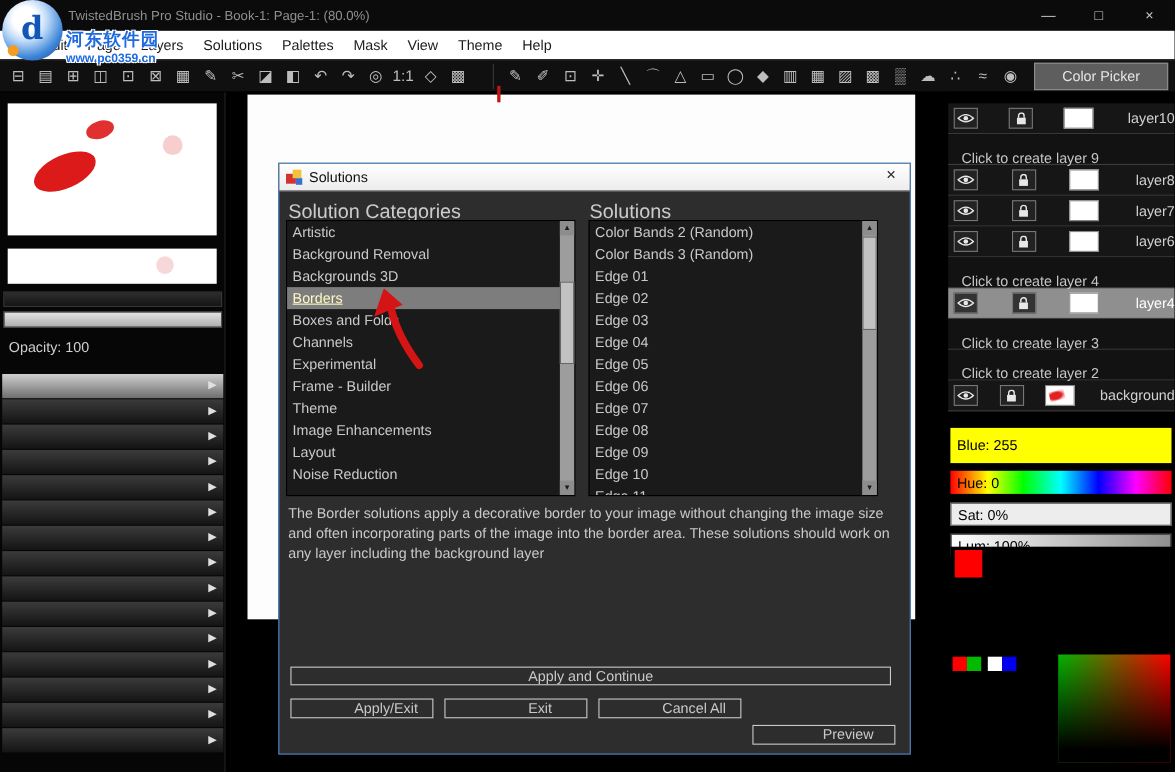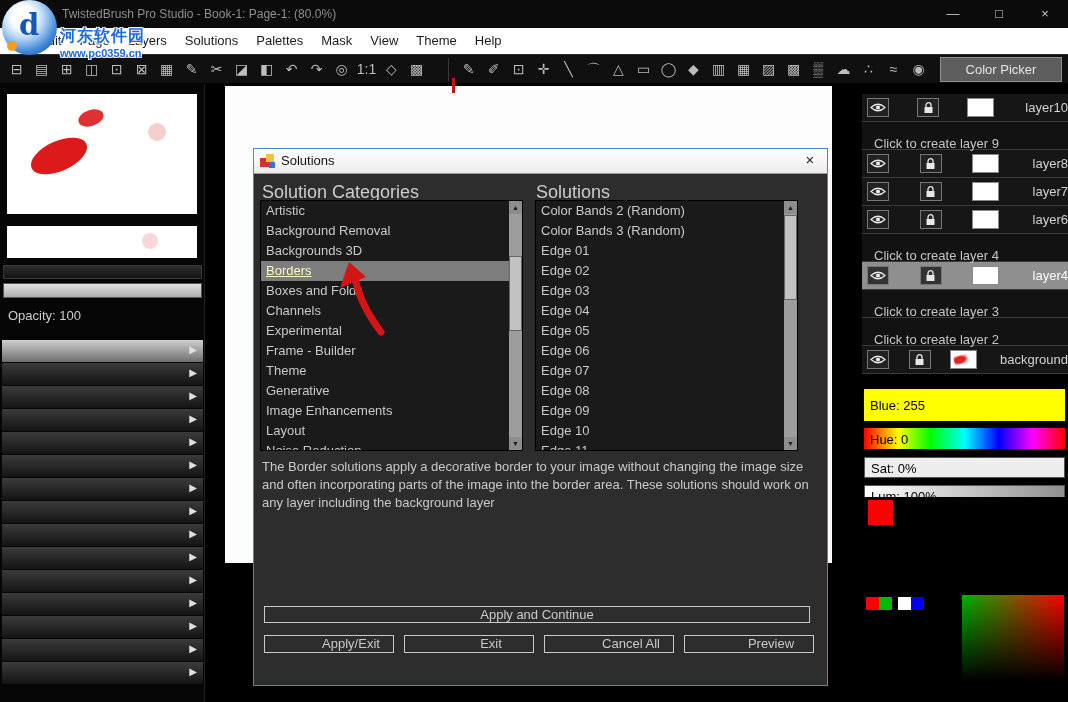--- a/index.html
+++ b/index.html
@@ -92,21 +92,21 @@
 .sb-down{bottom:0;}
 .sb-thumb{position:absolute;left:0;width:13px;background:#c2c2c2;border:1px solid #666;}
 #cat-thumb{top:55px;height:75px;}
 #sol-thumb{top:14px;height:85px;}
 .dlg-desc{position:absolute;left:8px;top:309px;width:558px;color:#c9c9c9;font-size:13px;line-height:1.4;}
 .btn-wide{position:absolute;left:10px;top:457px;width:546px;height:17px;border:1px solid #c9c9c9;color:#c9c9c9;text-align:center;line-height:15px;font-size:13px;background:transparent;}
 .dlg-btn{position:absolute;top:486px;width:130px;height:18px;border:1px solid #c9c9c9;color:#c9c9c9;text-align:center;line-height:16px;font-size:13px;background:transparent;padding-left:44px;}
 #btn-apply-exit{left:10px;}
 #btn-exit{left:150px;}
 #btn-cancel-all{left:290px;}
-#btn-preview{left:430px;}
+#btn-preview{left:430px;margin-top:24px;}
 
 
 .anno-arrow{position:absolute;left:340px;top:262px;z-index:20;}
 
 
 .wm-logo{position:absolute;left:2px;top:0;width:55px;height:55px;border-radius:50%;z-index:30;background:radial-gradient(circle at 38% 32%,#ffffff 22%,#bcd9f7 40%,#3f86d8 68%,#0b3f8f 100%);}
 .wm-d{position:absolute;left:17px;top:8px;font-size:29px;font-weight:bold;color:#1257b8;font-family:"DejaVu Serif",serif;}
 .wm-dot{position:absolute;left:5px;top:41px;width:10px;height:10px;border-radius:50%;background:#f59b1e;}
 .wm-text{position:absolute;left:60px;top:3px;z-index:30;color:#1e6ae0;}
 .wm-line1{font-size:16px;font-weight:bold;letter-spacing:1px;text-shadow:-1px -1px 0 #fff,1px -1px 0 #fff,-1px 1px 0 #fff,1px 1px 0 #fff;margin-top:23px;}
@@ -408,21 +408,20 @@
       <div class="list-inner" id="cat-list">
           <div class="list-row">Artistic</div>
           <div class="list-row">Background Removal</div>
           <div class="list-row">Backgrounds 3D</div>
           <div class="list-row selected">Borders</div>
           <div class="list-row">Boxes and Folds</div>
           <div class="list-row">Channels</div>
           <div class="list-row">Experimental</div>
           <div class="list-row">Frame - Builder</div>
           <div class="list-row">Theme</div>
-          <div class="list-row">Generative</div>
           <div class="list-row">Image Enhancements</div>
           <div class="list-row">Layout</div>
           <div class="list-row">Noise Reduction</div>
         </div>
       <div class="scrollbar">
         <div class="sb-arrow sb-up">▲</div>
         <div class="sb-thumb" id="cat-thumb"></div>
         <div class="sb-arrow sb-down">▼</div>
       </div>
     </div>

